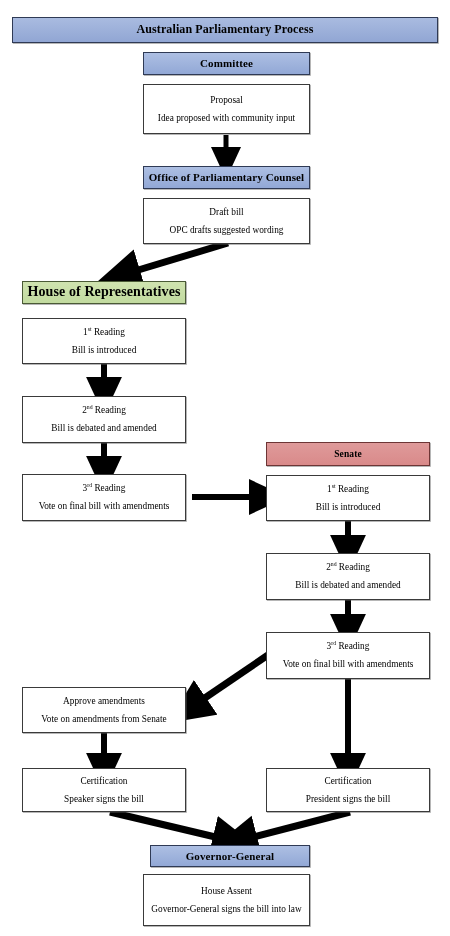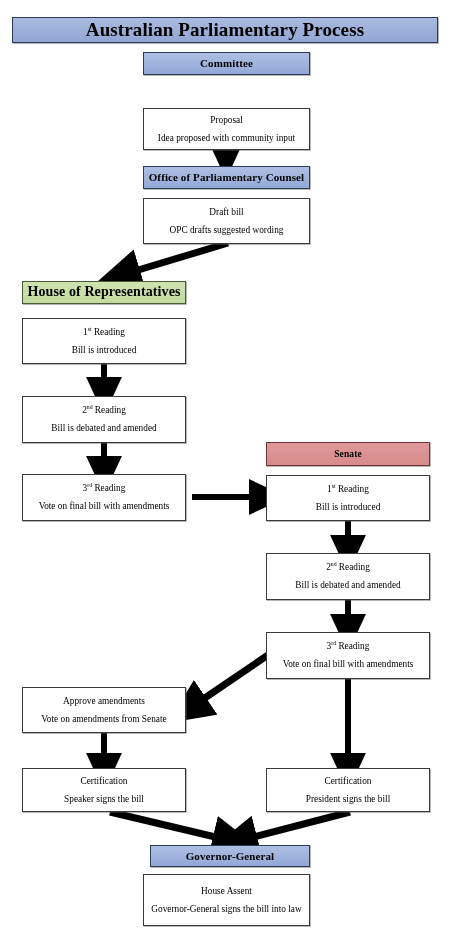--- a/index.html
+++ b/index.html
@@ -37,21 +37,21 @@
     line-height: 1.15;
   }
   
   .banner {
     font-weight: bold;
     letter-spacing: 0.1px;
   }
   .banner.title {
     background: linear-gradient(180deg, #a9bbe0 0%, #91a6d4 100%);
     border: 1px solid #2f3a55;
-    font-size: 19px;
+    font-size: 12px;
   }
   .banner.blue {
     background: linear-gradient(180deg, #adbfe3 0%, #92a8d6 100%);
     border: 1px solid #2f3a55;
     font-size: 11px;
   }
   .banner.green {
     background: linear-gradient(180deg, #cfe3af 0%, #c2dba0 100%);
     border: 1px solid #4a5a36;
     font-size: 14px;
@@ -146,21 +146,21 @@
     </g>
   </svg>
 
   <div class="node banner title" style="left:12px; top:17px; width:426px; height:26px;">
     <span class="line">Australian Parliamentary Process</span>
   </div>
 
   <div class="node banner blue" style="left:143px; top:52px; width:167px; height:23px;">
     <span class="line">Committee</span>
   </div>
-  <div class="node box" style="left:143px; top:84px; width:167px; height:42px;margin-top:24px;">
+  <div class="node box" style="left:143px; top:84px; width:167px; height:50px;">
     <span class="line">Proposal</span>
     <span class="line sub">Idea proposed with community input</span>
   </div>
 
   <div class="node banner blue" style="left:143px; top:166px; width:167px; height:23px;">
     <span class="line">Office of Parliamentary Counsel</span>
   </div>
   <div class="node box" style="left:143px; top:198px; width:167px; height:46px;">
     <span class="line">Draft bill</span>
     <span class="line sub">OPC drafts suggested wording</span>

